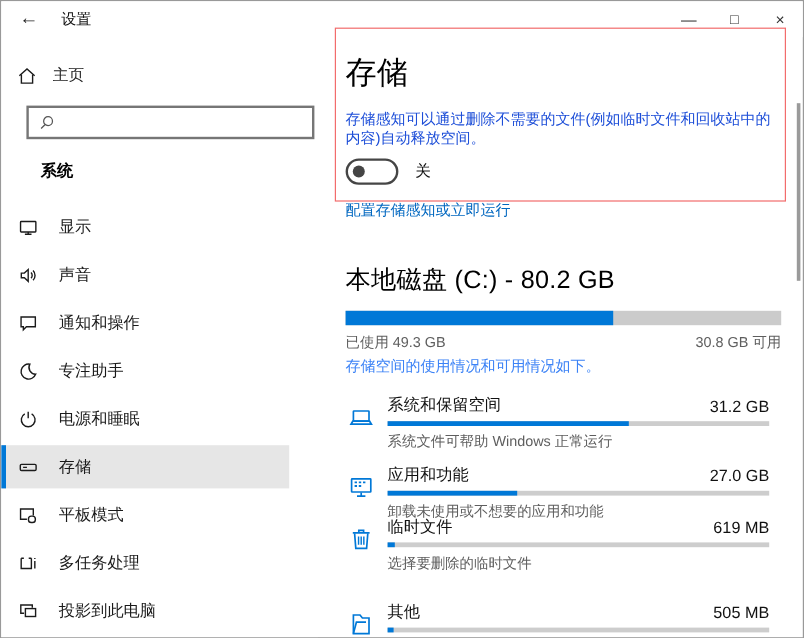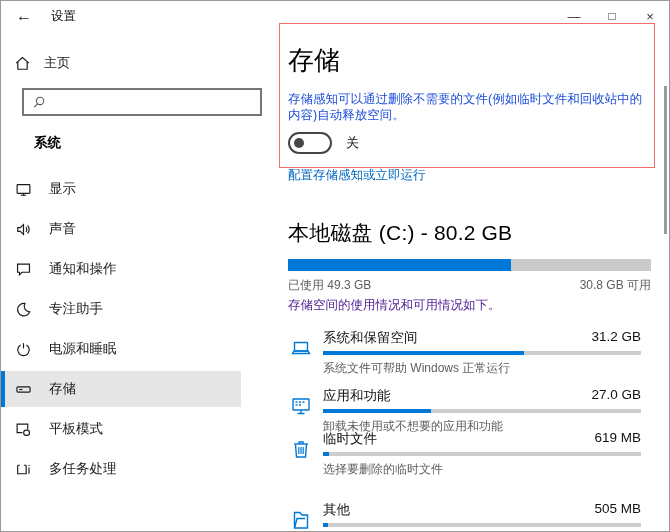--- a/index.html
+++ b/index.html
@@ -46,26 +46,26 @@
   .toggle{position:relative;width:40px;height:18px;border:2px solid #454545;border-radius:11px;
     background:#fff;cursor:pointer;}
   .toggle .knob{position:absolute;left:4px;top:4px;width:10px;height:10px;border-radius:50%;background:#454545;}
   .toggle-label{font-size:13px;color:#111;}
   .config-link{position:absolute;left:0;top:136px;font-size:12.5px;color:#0067c0;cursor:pointer;}
   .disk-title{position:absolute;left:0;top:188px;font-size:21px;font-weight:400;color:#000;letter-spacing:0.2px;}
   .disk-bar{position:absolute;left:0;top:228px;width:363px;height:12px;background:#cbcbcb;}
   .disk-bar .fill{height:100%;background:#0078d7;}
   .disk-labels{position:absolute;left:0;top:246px;width:363px;display:flex;
     justify-content:space-between;font-size:12px;color:#5e5e5e;}
-  .usage-intro{position:absolute;left:0;top:266px;font-size:12.5px;color:#4c1d95;}
+  .usage-intro{position:absolute;left:0;top:266px;font-size:12.5px;color:#3b82f6;}
   .cat-row{position:absolute;left:0;width:363px;height:58px;cursor:pointer;}
   .cat-row .cat-icon{position:absolute;left:1px;top:13px;width:24px;height:24px;color:#0078d7;}
   .cat-icon svg{width:24px;height:24px;}
   .cat-body{position:absolute;left:35px;right:10px;top:0;}
-  .cat-head{display:flex;justify-content:space-between;padding-top:6px;font-size:13.5px;color:#111;}
+  .cat-head{display:flex;justify-content:space-between;padding-top:6px;font-size:13.5px;color:#111;align-items:center;}
   .cat-bar{margin-top:4px;height:4px;background:#cdcdcd;}
   .cat-bar .fill{height:100%;background:#0078d7;}
   .cat-desc{margin-top:5px;font-size:12px;color:#5e5e5e;}
   
   .annotation-box{position:absolute;left:278px;top:22px;width:374px;height:143px;
     border:1.5px solid #f26c6c;pointer-events:none;z-index:50;}
   .scroll-thumb{position:absolute;right:2px;top:85px;width:3px;height:148px;background:#9a9a9a;z-index:40;}
   svg{display:block;}
 </style>
 </head>
@@ -189,20 +189,29 @@
         <span class="nav-icon">
           <svg viewBox="0 0 16 16" fill="none" stroke="currentColor" stroke-width="1.1">
             <path d="M2.5 4 V12 H10.5 V4"></path>
               <path d="M2.5 4 H4.6 M8.4 4 H10.5"></path>
             <path d="M13.2 6.2 V12 M13.2 3.8 V4.6"></path>
           </svg>
         </span>
         <span class="nav-label">多任务处理</span>
       </div>
 
+      <div class="nav-item">
+        <span class="nav-icon">
+          <svg viewBox="0 0 16 16" fill="none" stroke="currentColor" stroke-width="1.1">
+            <path d="M4.8 9.4 H2.2 V3 H11.2 V5.2"></path>
+              <rect x="5.8" y="5.8" width="8" height="6.2"></rect>
+          </svg>
+        </span>
+        <span class="nav-label">投影到此电脑</span>
+      </div>
 
     </div>
   </div>
 
   <div class="main">
     <div class="page-title">存储</div>
 
     <div class="sense-desc">存储感知可以通过删除不需要的文件(例如临时文件和回收站中的内容)自动释放空间。</div>
 
     <div class="toggle-row">

